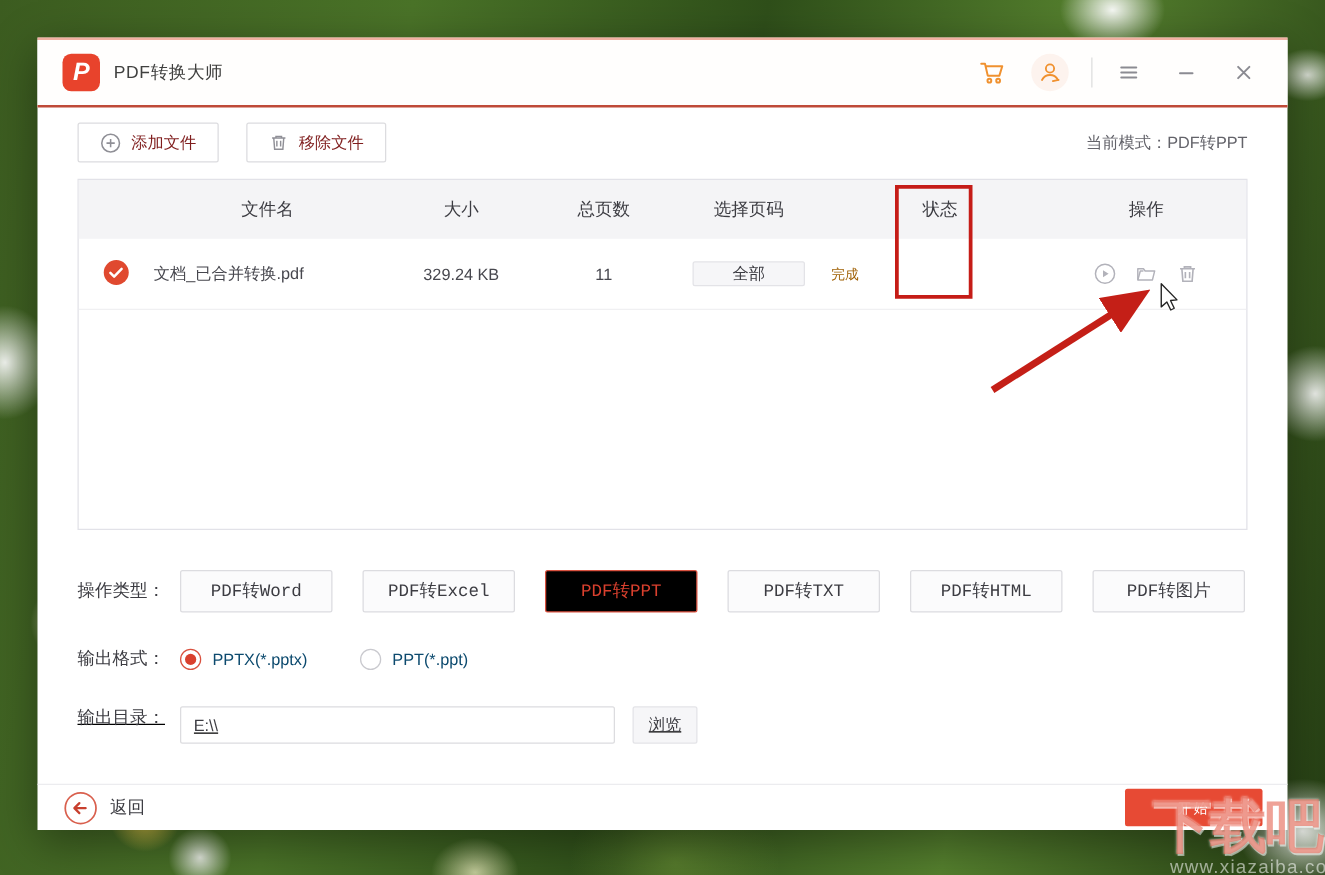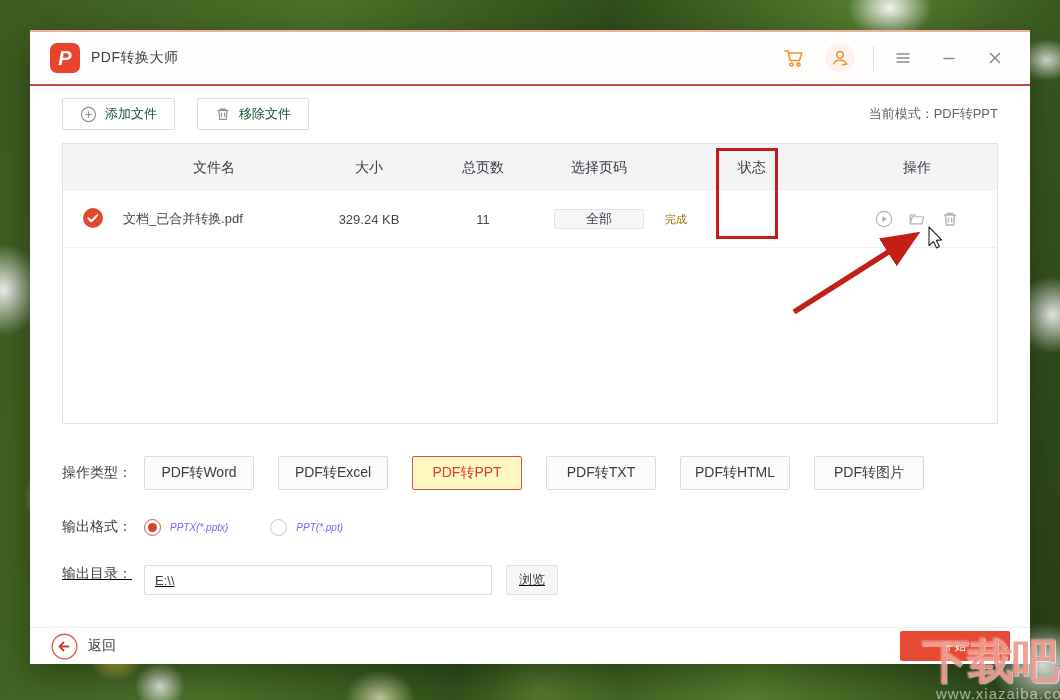--- a/index.html
+++ b/index.html
@@ -45,21 +45,21 @@
   .tb-gap { margin-left:16px; }
   .vdiv { width:1px; height:24px; background:#ddd; margin:0 14px 0 18px; }
 
   
   .content { flex:1; padding:12px 32px 0 32px; display:flex; flex-direction:column; }
 
   .toolbar { display:flex; align-items:center; height:32px; margin-bottom:13px; }
   .btn-plain {
     display:inline-flex; align-items:center; gap:8px; height:32px; padding:0 17px;
     background:#fff; border:1px solid #dcdcdf; border-radius:2px;
-    font-size:13px; color:#14532d; cursor:pointer;
+    font-size:13px; color:#7f1d1d; cursor:pointer;
   }
   .btn-plain + .btn-plain { margin-left:22px; }
   .mode-text { margin-left:auto; font-size:13px; color:#63636a; }
 
   
   .filebox { height:281px; border:1px solid #e2e2e8; background:#fff; }
   .frow { display:grid; grid-template-columns:60px 182px 128px 100px 132px 174px 156px; align-items:center; }
   .fhead { height:47px; background:#f4f4f6; font-size:14px; color:#3c3c42; }
   .fhead .hc { text-align:center; }
   .fdata { height:57px; border-bottom:1px solid #f0f0f2; font-size:13px; color:#47474e; }
@@ -71,35 +71,35 @@
   }
   .status-done { color:#a16207; font-size:11px; text-align:left; }
   .ops { display:flex; align-items:center; justify-content:center; gap:15px; }
   .op-ic { width:18px; height:18px; display:flex; align-items:center; justify-content:center; cursor:pointer; }
 
   
   .optrow { display:flex; align-items:center; margin-top:32px; }
   .rowlabel { width:82px; font-size:14px; color:#3c3c42; flex:0 0 82px; }
   .typebtns { display:flex; gap:24px; }
   .btn-type {
-    width:110px; height:34px; display:flex; align-items:center; justify-content:center;
+    width:122px; height:34px; display:flex; align-items:center; justify-content:center;
     background:#fbfbfc; border:1px solid #dcdce0; border-radius:2px;
-    font-size:14px; color:#3c3c42; cursor:pointer;
-  }
-  .btn-type.selected { background:#fef9c3; border:1px solid #d9513f; color:#da402e; }
+    font-size:14px; color:#3c3c42; cursor:pointer;font-family:Liberation Mono, monospace;
+  }
+  .btn-type.selected { background:#000000; border:1px solid #d9513f; color:#da402e; }
 
   .fmtrow { display:flex; align-items:center; margin-top:28px; }
   .radio-item { display:flex; align-items:center; margin-right:42px; cursor:pointer; }
   .radio {
     width:17px; height:17px; border-radius:50%; border:1px solid #c9c9ce; background:#fff;
     display:flex; align-items:center; justify-content:center;
   }
   .radio.checked { border:1px solid #d9513f; }
   .radio.checked::after { content:""; width:9px; height:9px; border-radius:50%; background:#d9402e; }
-  .radio-label { margin-left:9px; font-size:10px; color:#8b5cf6;font-style:italic; }
+  .radio-label { margin-left:9px; font-size:13px; color:#0c4a6e; }
 
   .dirrow { display:flex; margin-top:29px;text-decoration:underline; }
   .dir-input {
     width:348px; height:30px; border:1px solid #dcdcdf; border-radius:2px; padding:0 10px;
     font-size:13px; color:#3c3c42; font-family:inherit; background:#fff; outline:none;
   }
   .btn-browse {
     margin-left:14px; width:52px; height:30px; display:flex; align-items:center; justify-content:center;
     background:#f6f6f8; border:1px solid #e3e3e7; border-radius:2px; font-size:13px; color:#3c3c42; cursor:pointer;
   }

